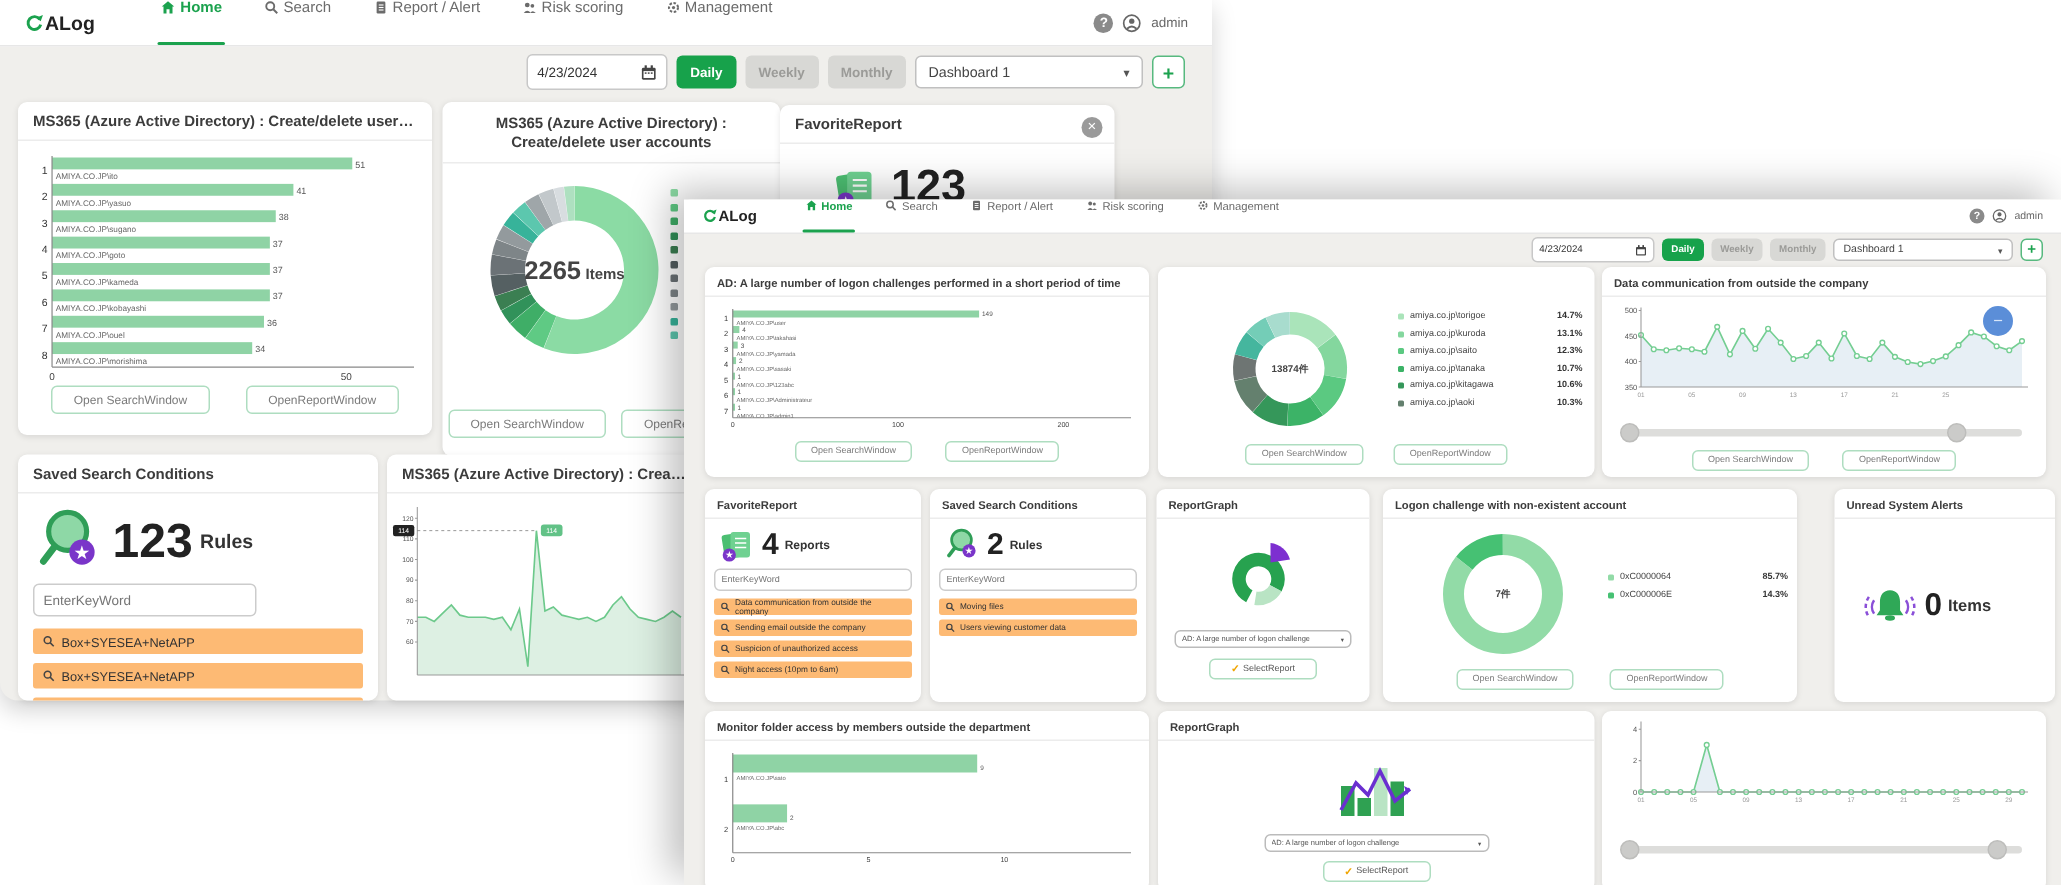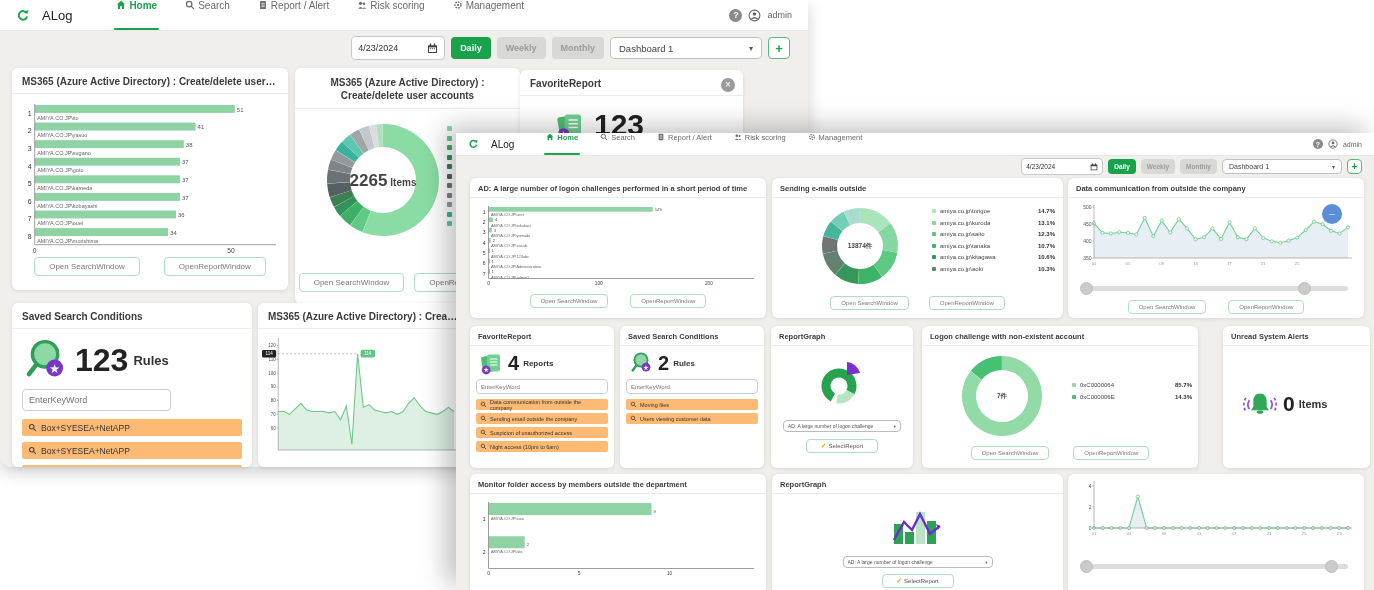--- a/index.html
+++ b/index.html
@@ -4,21 +4,21 @@
 <style>
   html,body{margin:0;padding:0;background:#fff;}
   .canvas{position:relative;width:1374px;height:590px;background:#fff;overflow:hidden;
           font-family:"Liberation Sans",sans-serif;-webkit-font-smoothing:antialiased;}
   .window{position:absolute;background:#f0efec;}
   .back{left:0;top:0;width:808px;height:467px;border-radius:0 0 12px 12px;box-shadow:0 6px 16px rgba(0,0,0,.18);}
   .front{left:456px;top:133px;width:918px;height:457px;box-shadow:-10px -6px 26px rgba(0,0,0,.25);border-radius:4px 0 0 0;}
   .appbar{position:absolute;top:0;left:0;right:0;background:#fff;border-bottom:1px solid #e7e7e7;display:flex;align-items:center;z-index:3;}
   .back .appbar{height:30px;padding:0 16px;}
   .front .appbar{height:22px;padding:0 12px;}
-  .brand{display:flex;align-items:center;gap:13px;font-weight:normal;color:#222;justify-content:center;}
+  .brand{display:flex;align-items:center;gap:1px;font-weight:bold;color:#222;justify-content:center;}
   .back .brand{font-size:13px;}.front .brand{font-size:10px;}
   .logo-mark{width:13px;height:13px;}.front .logo-mark{width:10px;height:10px;}
   nav{display:flex;}
   .back nav{margin-left:44px;gap:28px;}.front nav{margin-left:32px;gap:22px;}
   .nav-item{display:flex;gap:3px;color:#6b6b6b;position:relative;text-decoration:none;cursor:pointer;}
   .back .nav-item{font-size:10px;height:30px;}.front .nav-item{font-size:7.5px;height:22px;}
   .nav-item.active{color:#1ba24e;font-weight:bold;}
   .nav-item.active::after{content:'';position:absolute;left:-2px;right:-2px;bottom:0;height:2.5px;background:#1ba24e;border-radius:2px;}
   .ni{width:10px;height:10px;}.front .ni{width:8px;height:8px;}
   .appbar-right{margin-left:auto;display:flex;align-items:center;gap:6px;color:#666;}
@@ -508,21 +508,20 @@
           <text x="120.71739130434783" y="80.75" font-size="4.75" fill="#444" text-anchor="middle">100</text>
           <text x="230.93478260869566" y="80.75" font-size="4.75" fill="#444" text-anchor="middle">200</text>
         </svg>
       <div class="btnrow">
         <button class="obtn">Open SearchWindow</button>
         <button class="obtn">OpenReportWindow</button>
       </div>
     </div>
 
     <div class="panel q2">
-      <div class="ptitle">Sending e-mails outside</div>
       <svg class="chart" width="150" height="92">
           <path d="M80.00 6.00 A38 38 0 0 1 110.22 20.97 L98.29 30.06 A23 23 0 0 0 80.00 21.00 Z" fill="#aae4ba"></path>
           <path d="M110.32 21.09 A38 38 0 0 1 117.44 50.50 L102.66 47.93 A23 23 0 0 0 98.35 30.13 Z" fill="#84d79e"></path>
           <path d="M117.41 50.65 A38 38 0 0 1 102.27 74.79 L93.48 62.64 A23 23 0 0 0 102.64 48.03 Z" fill="#5bc981"></path>
           <path d="M102.14 74.88 A38 38 0 0 1 78.24 81.96 L78.94 66.98 A23 23 0 0 0 93.40 62.69 Z" fill="#3cb367"></path>
           <path d="M78.09 81.95 A38 38 0 0 1 55.16 72.76 L64.97 61.41 A23 23 0 0 0 78.84 66.97 Z" fill="#35975a"></path>
           <path d="M55.05 72.66 A38 38 0 0 1 42.85 51.97 L57.51 48.82 A23 23 0 0 0 64.90 61.35 Z" fill="#64806e"></path>
           <path d="M42.81 51.82 A38 38 0 0 1 43.28 34.23 L57.77 38.09 A23 23 0 0 0 57.49 48.73 Z" fill="#6e7573"></path>
           <path d="M43.32 34.09 A38 38 0 0 1 50.93 19.53 L62.40 29.19 A23 23 0 0 0 57.80 38.00 Z" fill="#45b69e"></path>
           <path d="M51.03 19.41 A38 38 0 0 1 63.68 9.68 L70.12 23.23 A23 23 0 0 0 62.46 29.12 Z" fill="#74cdb7"></path>

